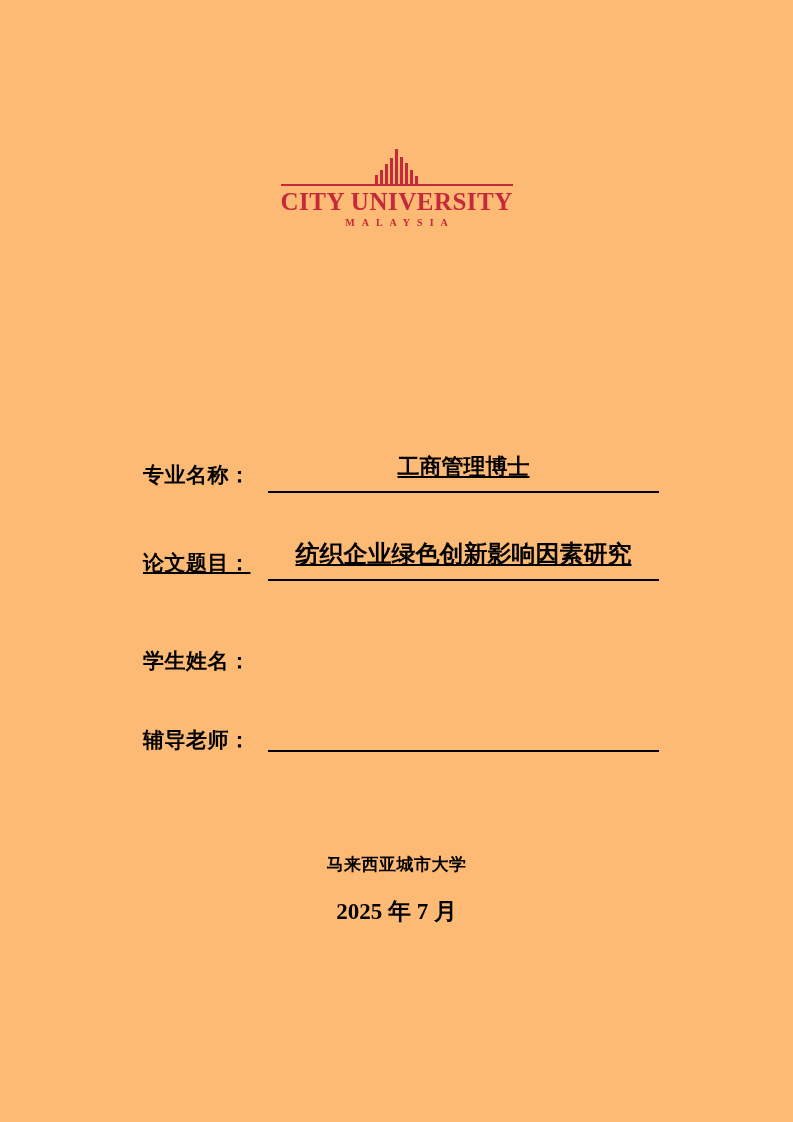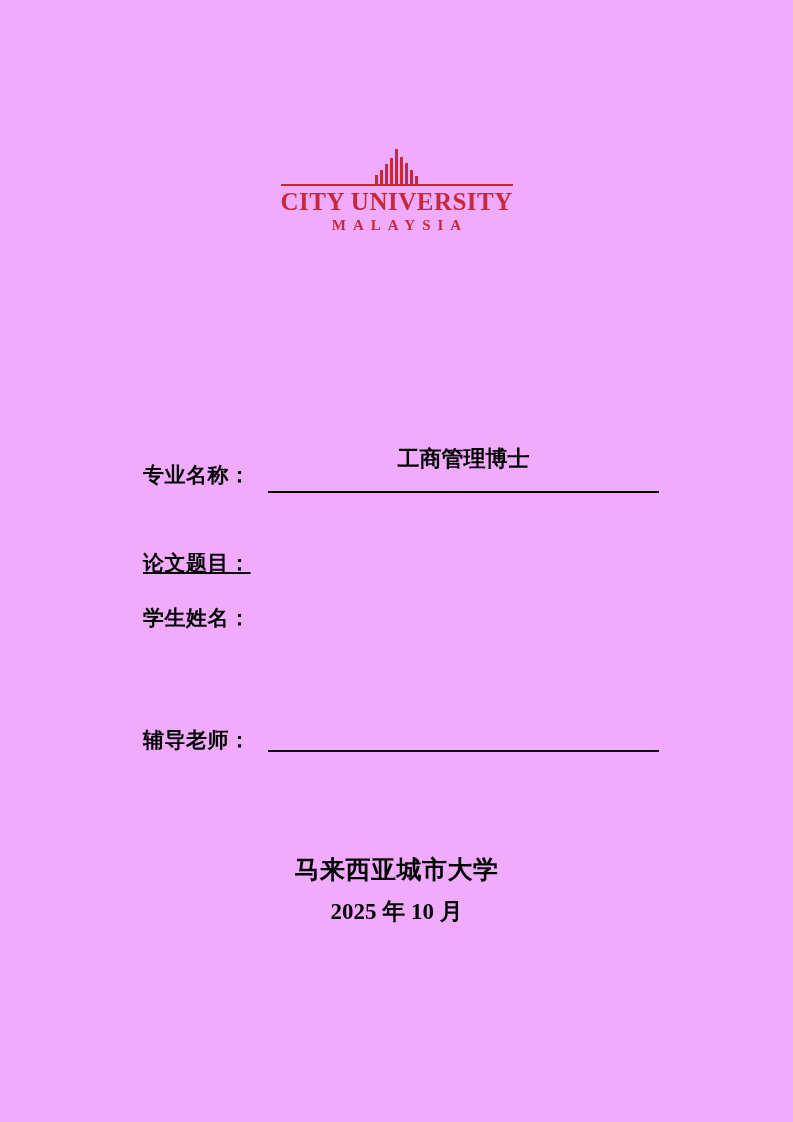--- a/index.html
+++ b/index.html
@@ -4,21 +4,21 @@
 <style>
   :root { --accent: #C5293A; }
   * { margin: 0; padding: 0; box-sizing: border-box; }
   html, body { background: #ffffff; }
   body { font-family: "Liberation Sans", sans-serif; }
   .page {
     position: relative;
     width: 793px;
     height: 1122px;
     margin: 0 auto;
-    background: #f0abfc;
+    background: #fdba74;
     overflow: hidden;
   }
 
   
   .logo {
     position: absolute;
     left: 50%;
     top: 148px;
     transform: translateX(-50%);
     width: 232px;
@@ -54,21 +54,21 @@
     font-weight: 700;
     font-size: 25px;
     letter-spacing: 0.5px;
     white-space: nowrap;
     line-height: 1.05;
   }
   .logo-subtitle {
     margin-top: 2px;
     font-family: "Liberation Serif", serif;
     font-weight: 700;
-    font-size: 15px;
+    font-size: 10px;
     letter-spacing: 7px;
     text-indent: 7px; 
     white-space: nowrap;
   }
 
   
   .field-label {
     position: absolute;
     left: 143px;
     font-size: 21px;
@@ -85,39 +85,40 @@
     height: 33px;
     border-bottom: 2px solid #000;
     display: flex;
     align-items: flex-end;
     justify-content: center;
   }
   .field-value {
     font-size: 22px;
     font-weight: 700;
     color: #000;
-    padding-bottom: 20px;
+    padding-bottom: 12px;
     white-space: nowrap;
     line-height: 1.1;
+    text-decoration: underline;
   }
   .field-value.title { font-size: 24px; }
 
   .label-1 { top: 462px; text-align: center; }  .line-1 { top: 460px; }
   .label-2 { top: 550px; text-decoration: underline; }  .line-2 { top: 548px; }
-  .label-3 { top: 605px; }  .line-3 { top: 636px; }
+  .label-3 { top: 648px; }  .line-3 { top: 636px; }
   .label-4 { top: 727px; }  .line-4 { top: 719px; }
 
   
   .footer-university {
     position: absolute;
     top: 853px;
     left: 0;
     width: 100%;
     text-align: center;
-    font-size: 25px;
+    font-size: 17px;
     font-weight: 700;
     letter-spacing: 0.5px;
     color: #000;
   }
   .footer-date {
     position: absolute;
     top: 896px;
     left: 0;
     width: 100%;
     text-align: center;
@@ -148,24 +149,27 @@
     <div class="logo-wordmark">CITY UNIVERSITY</div>
     <div class="logo-subtitle">MALAYSIA</div>
   </div>
 
   <div class="field-label label-1">专业名称：</div>
   <div class="field-line line-1">
     <span class="field-value">工商管理博士</span>
   </div>
 
   <div class="field-label label-2">论文题目：</div>
+  <div class="field-line line-2">
+    <span class="field-value title">纺织企业绿色创新影响因素研究</span>
+  </div>
 
   <div class="field-label label-3">学生姓名：</div>
 
   <div class="field-label label-4">辅导老师：</div>
   <div class="field-line line-4">
     <span class="field-value"></span>
   </div>
 
   <div class="footer-university">马来西亚城市大学</div>
-  <div class="footer-date">2025 年 10 月</div>
+  <div class="footer-date">2025 年 7 月</div>
 
 </div>
 
 </body></html>

